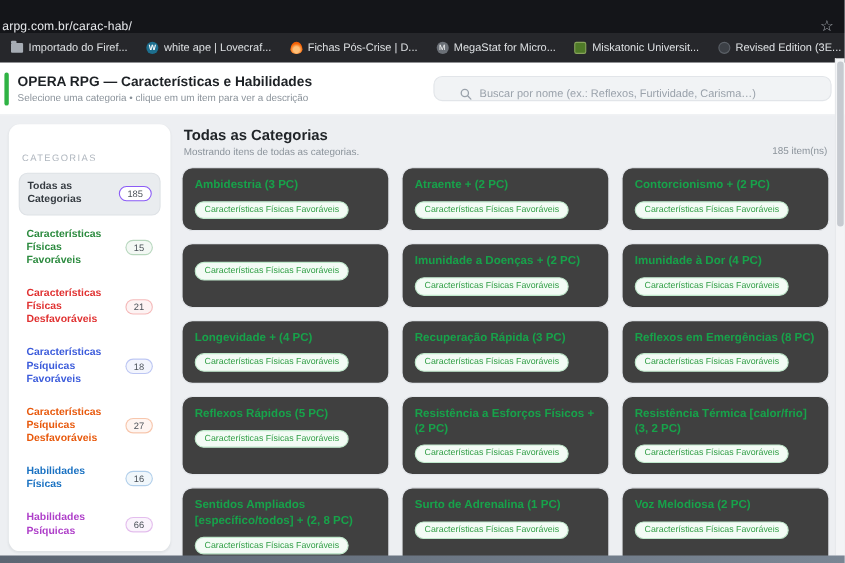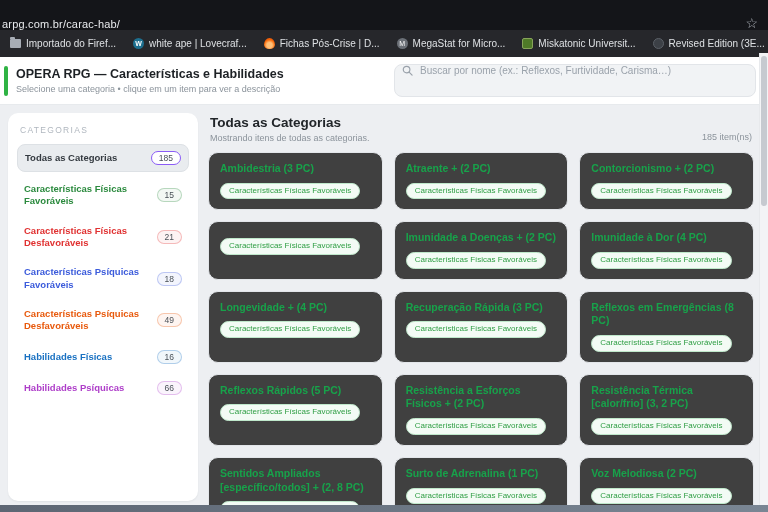--- a/index.html
+++ b/index.html
@@ -22,29 +22,29 @@
   .fav-globe { background:#6b7077; border-radius:50%; color:#fff; font-size:7px; }
   .fav-globe::after { content:"M"; }
   .fav-shield { background:#4f7a28; border-radius:2px; border:1px solid #87a35a; }
   .fav-book { background:#3c4046; border-radius:50%; border:1px solid #5b6067; }
 
   
   .page-header { height:48px; background:#ffffff; border-bottom:1px solid #e7eaed; display:flex; align-items:center; padding-right:12px; }
   .accent { width:4px; height:30px; background:var(--accent,#2fb344); border-radius:2px; margin:0 8px 0 4px; flex:0 0 auto; }
   .title { font-size:12.5px; font-weight:bold; color:#1d2125; }
   .subtitle { font-size:9px; color:#8b939b; margin-top:3px; }
-  .search { margin-left:auto; width:362px; height:33px; background:#f1f3f5; border:1px solid #e2e5e9; border-radius:8px; display:flex; align-items:flex-start; gap:7px; padding:0 7px; }
+  .search { margin-left:auto; width:362px; height:23px; background:#f1f3f5; border:1px solid #e2e5e9; border-radius:8px; display:flex; align-items:flex-end; gap:7px; padding:0 23px; }
   .search svg { flex:0 0 auto; }
   .search input { flex:1; border:none; outline:none; background:transparent; font-family:"Liberation Sans",sans-serif; font-size:10px; color:#495057; }
   .search input::placeholder { color:#9aa2ab; }
 
   
   .content { display:flex; gap:10px; padding:8px 14px 8px 8px; height:404px; }
 
-  .sidebar { width:190px; flex:0 0 auto; background:#fff; border-radius:10px; padding:10px 9px; box-shadow:0 1px 2px rgba(20,30,40,.06); }
+  .sidebar { width:147px; flex:0 0 auto; background:#fff; border-radius:10px; padding:23px 9px; box-shadow:0 1px 2px rgba(20,30,40,.06); }
   .side-heading { font-size:8.5px; letter-spacing:1.3px; color:#b0b7bf; margin:2px 0 9px 3px; }
   .side-item { display:flex; justify-content:space-between; align-items:center; gap:6px; padding:6px 7px; border-radius:8px; margin-bottom:5px; cursor:pointer; }
   .side-item.active { background:#e9ecef; border:1px solid #dde1e5; }
   .side-label { font-size:9.5px; font-weight:bold; line-height:1.3; }
   .badge { font-size:8.5px; color:#495057; background:#fff; border:1px solid #8b5cf6; border-radius:999px; padding:1px 7px; flex:0 0 auto; }
 
   .main { flex:1; min-width:0; display:flex; flex-direction:column; }
   .main-header { display:flex; justify-content:space-between; align-items:flex-end; padding:2px 2px 0 2px; }
   .main-title { font-size:13.5px; font-weight:bold; color:#212529; }
   .main-sub { font-size:9px; color:#8b939b; margin-top:3px; }
@@ -125,21 +125,21 @@
         <div class="side-item">
           <span class="side-label" style="color: rgb(224, 49, 49);">Características Físicas Desfavoráveis</span>
           <span class="badge" style="background: rgba(224, 49, 49, 0.06); border-color: rgba(224, 49, 49, 0.3);">21</span>
         </div>
         <div class="side-item">
           <span class="side-label" style="color: rgb(59, 91, 219);">Características Psíquicas Favoráveis</span>
           <span class="badge" style="background: rgba(59, 91, 219, 0.06); border-color: rgba(59, 91, 219, 0.3);">18</span>
         </div>
         <div class="side-item">
           <span class="side-label" style="color: rgb(232, 89, 12);">Características Psíquicas Desfavoráveis</span>
-          <span class="badge" style="background: rgba(232, 89, 12, 0.06); border-color: rgba(232, 89, 12, 0.3);">49</span>
+          <span class="badge" style="background: rgba(232, 89, 12, 0.06); border-color: rgba(232, 89, 12, 0.3);">27</span>
         </div>
         <div class="side-item">
           <span class="side-label" style="color: rgb(25, 113, 194);">Habilidades Físicas</span>
           <span class="badge" style="background: rgba(25, 113, 194, 0.06); border-color: rgba(25, 113, 194, 0.3);">16</span>
         </div>
         <div class="side-item">
           <span class="side-label" style="color: rgb(174, 62, 201);">Habilidades Psíquicas</span>
           <span class="badge" style="background: rgba(174, 62, 201, 0.06); border-color: rgba(174, 62, 201, 0.3); text-align: right;">66</span>
         </div>
       </div>

